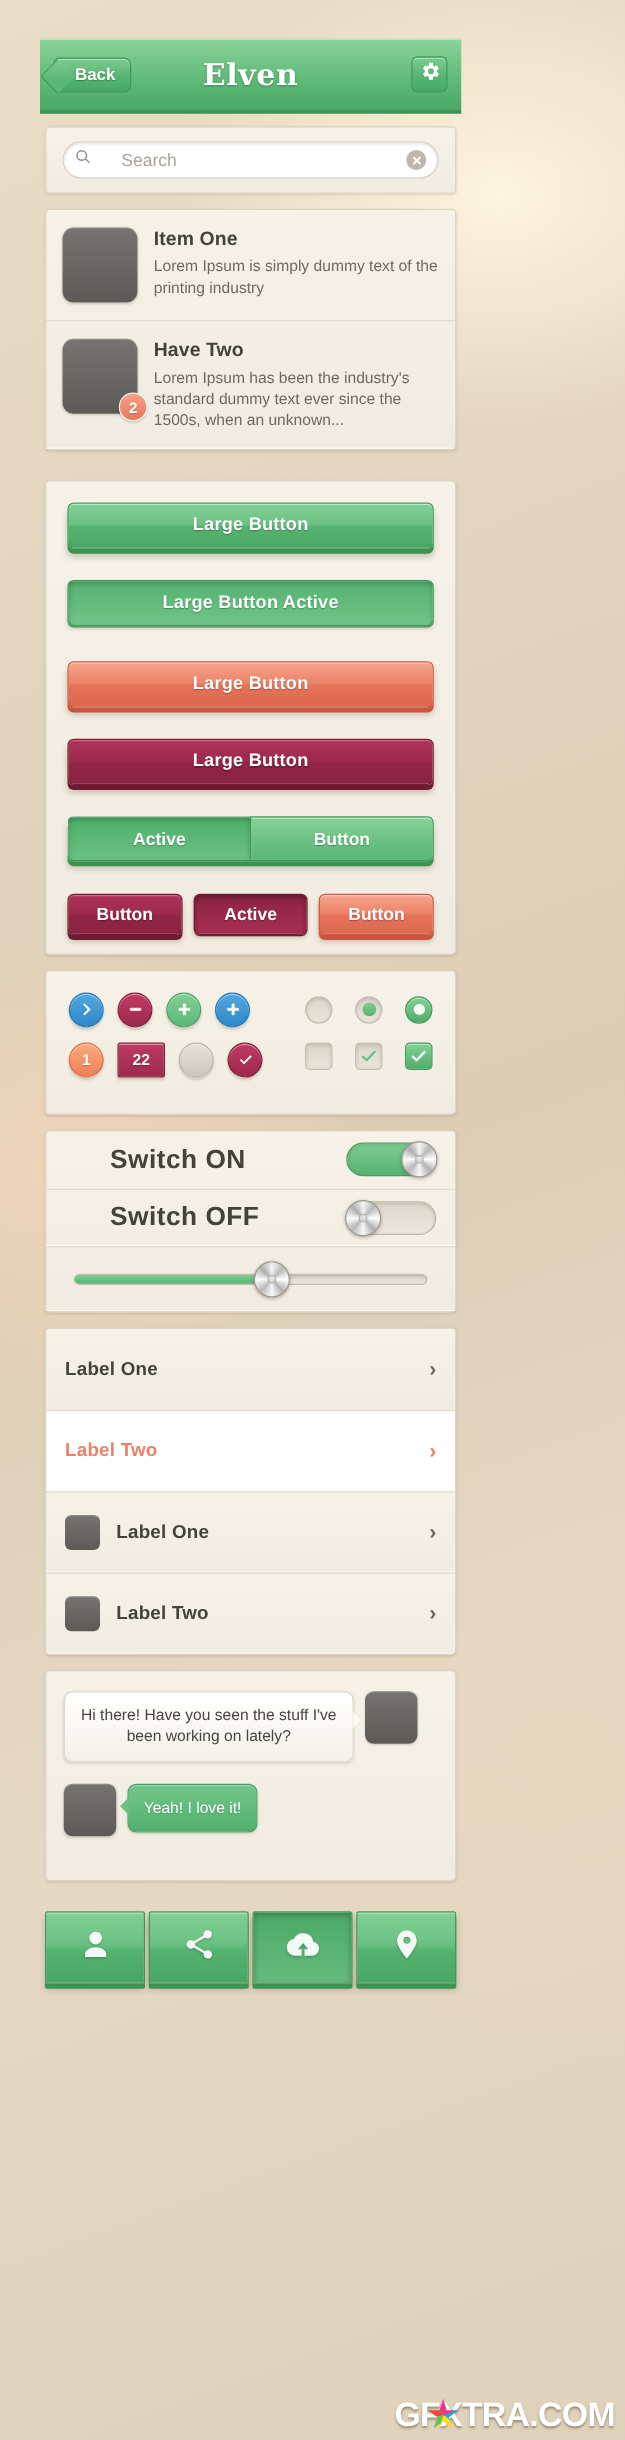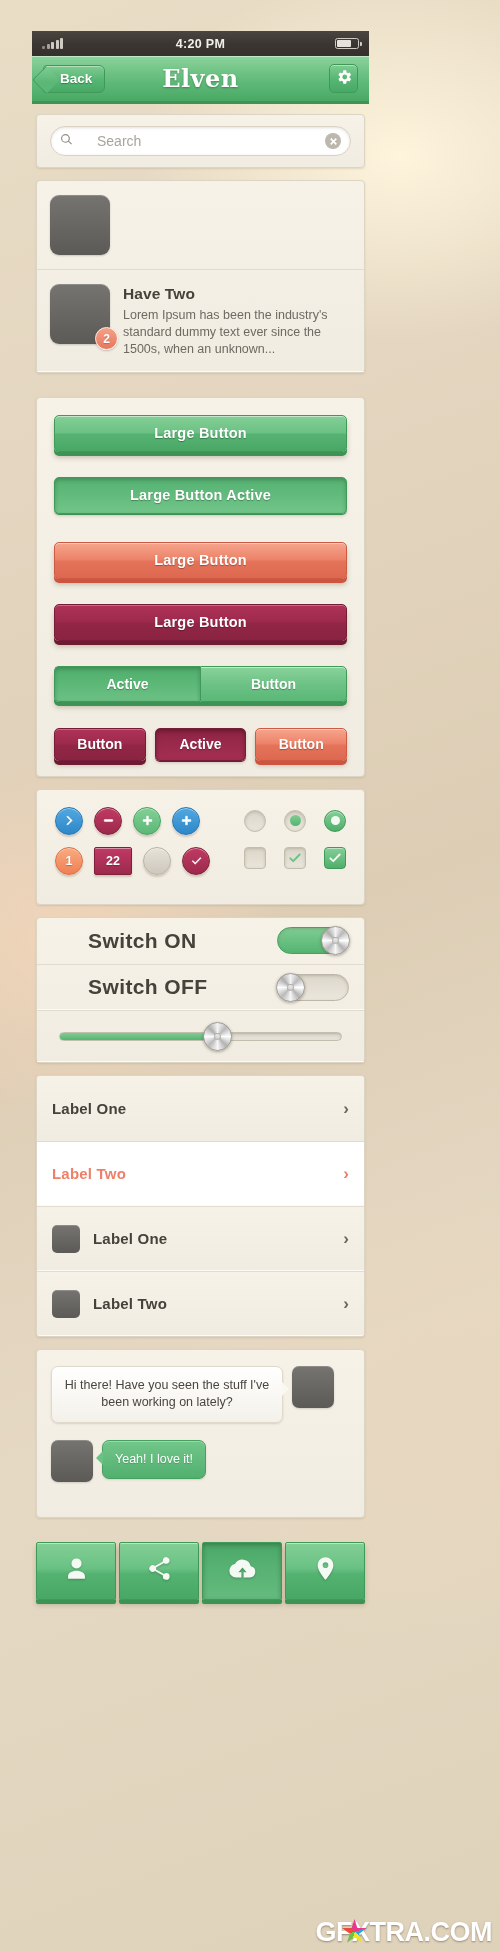--- a/index.html
+++ b/index.html
@@ -48,21 +48,21 @@
     position: relative; padding: 1px;
   }
   .sb-batt::after {
     content:""; position:absolute; right:-4px; top:3px;
     width:2px; height:4px; background:#cfcac2; border-radius:0 1px 1px 0;
   }
   .sb-batt i { display:block; height:100%; width:72%; background:#e8e4dd; border-radius:1px; }
 
   
   .navbar {
-    height: 48px; position: relative;
+    height: 60px; position: relative;
     background: linear-gradient(180deg,#8cd39c 0%, #6cc182 40%, #5cb876 62%, #4aa865 100%);
     border-bottom: 3px solid #3d9455;
     box-shadow: inset 0 1px 0 rgba(255,255,255,.45);
     display: flex; align-items: center;
   }
   .nav-title {
     position:absolute; left:0; right:0; text-align:center;
     color:#fff; font-size: 24px;
     font-family: "DejaVu Serif", serif;
     font-weight: bold;
@@ -430,33 +430,20 @@
       conic-gradient(from 10deg, #e8308a 0deg 60deg, #1b9fd8 60deg 120deg, #f2e315 120deg 190deg, #6bbd45 190deg 250deg, #ef4136 250deg 310deg, #e8308a 310deg 360deg);
     clip-path: polygon(50% 0%, 61% 35%, 98% 35%, 68% 57%, 79% 91%, 50% 70%, 21% 91%, 32% 57%, 2% 35%, 39% 35%);
     opacity: .95;
   }
 </style>
 </head>
 <body>
 
 <div id="phone">
 
-  <div class="statusbar">
-    <div class="sb-signal">
-      <i></i>
-        <i></i>
-        <i></i>
-        <i></i>
-        <i></i>
-    </div>
-    <div class="sb-time">4:20 PM</div>
-    <div class="sb-batt">
-        <i></i>
-      </div>
-  </div>
 
   <div class="navbar">
     <div class="back-btn">
       <span>Back</span>
     </div>
     <div class="nav-title">Elven</div>
     <div class="gear-btn">
       <span>
         <svg viewBox="0 0 24 24">
             <path d="M19.4 13a7.8 7.8 0 000-2l2.1-1.6-2-3.5-2.5 1a7.7 7.7 0 00-1.7-1L15 3H11l-.3 2.9a7.7 7.7 0 00-1.7 1l-2.5-1-2 3.5L6.6 11a7.8 7.8 0 000 2l-2.1 1.6 2 3.5 2.5-1c.5.4 1.1.7 1.7 1L11 21h4l.3-2.9c.6-.3 1.2-.6 1.7-1l2.5 1 2-3.5zM13 15.2A3.2 3.2 0 1113 8.8a3.2 3.2 0 010 6.4z"></path>
@@ -481,20 +468,24 @@
               <path d="M1 1 L9 9 M9 1 L1 9" fill="none"></path>
             </svg>
         </span>
       </div>
     </div>
   </div>
 
   <div class="panel">
     <div class="litem">
       <div class="thumb"></div>
+      <div class="litem-txt">
+        <div class="litem-title">Item One</div>
+        <div class="litem-sub">Lorem Ipsum is simply dummy text of the printing industry</div>
+      </div>
     </div>
     <div class="litem">
       <div class="thumb">
         <span class="badge-corner">2</span>
       </div>
       <div class="litem-txt">
         <div class="litem-title">Have Two</div>
         <div class="litem-sub">Lorem Ipsum has been the industry's standard dummy text ever since the 1500s, when an unknown...</div>
       </div>
     </div>

